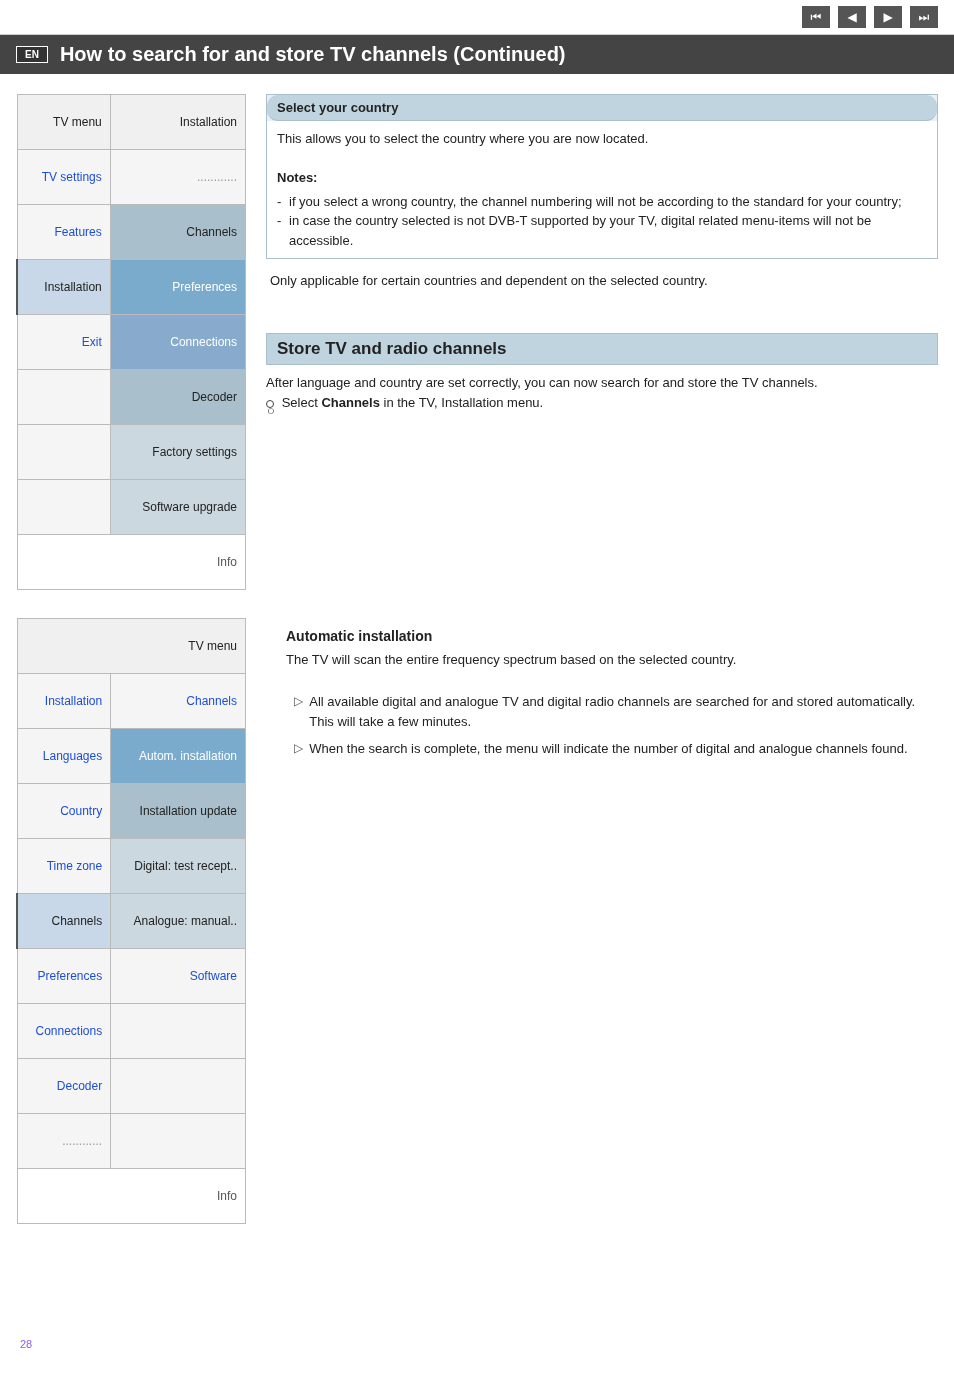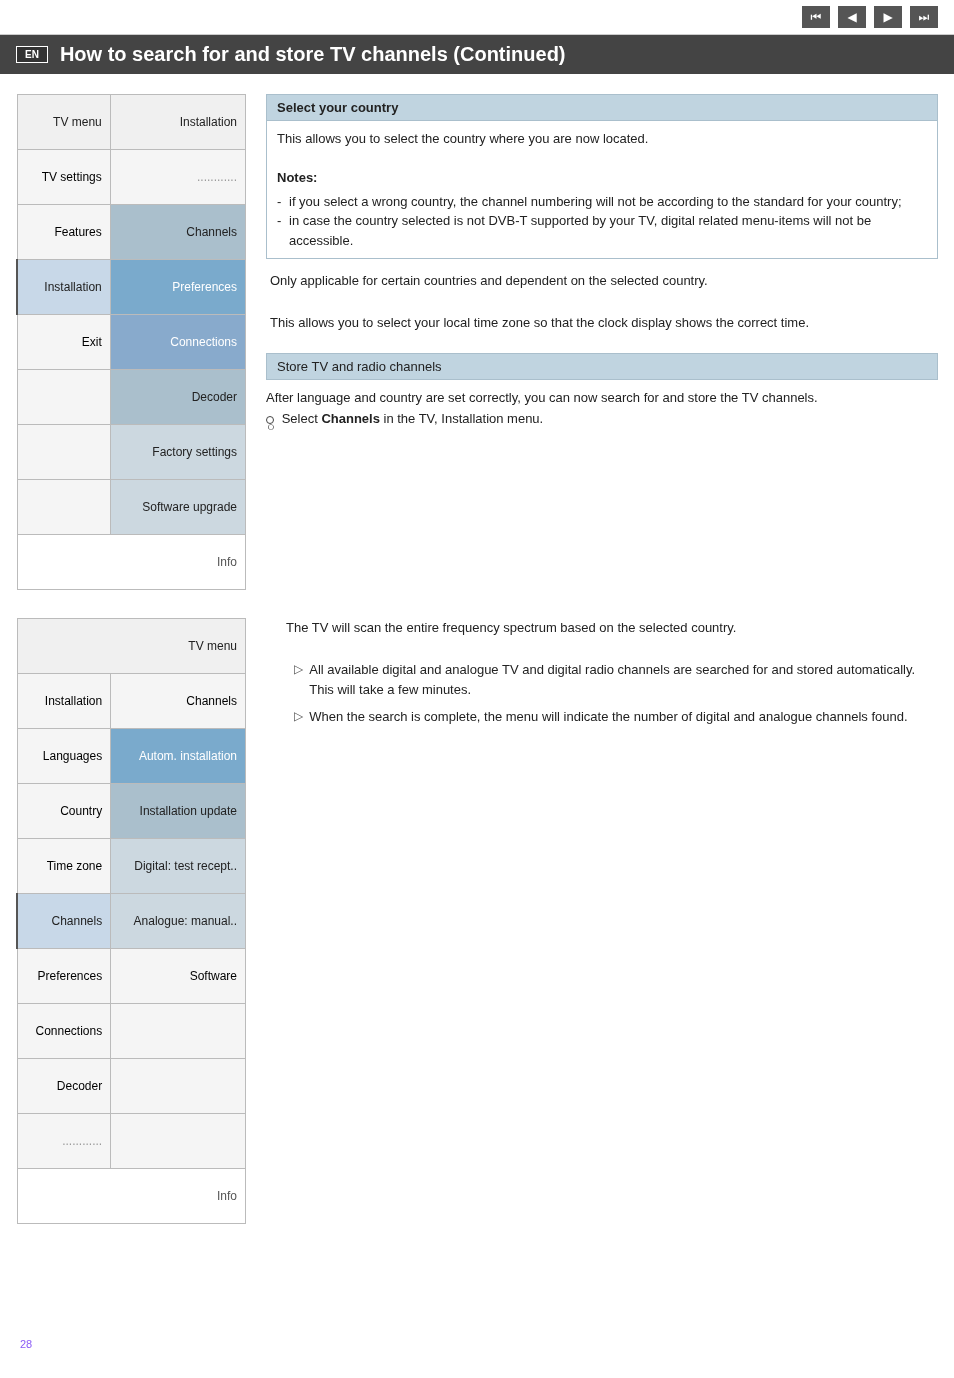--- a/index.html
+++ b/index.html
@@ -75,21 +75,21 @@
       height: fit-content;
     }
     .menu-table td {
       border: 1px solid #bbb;
       padding: 20px 8px;
       white-space: nowrap;
       text-align: right;
     }
     .menu-table .col-label {
       background: #f5f5f5;
-      color: #000000;
+      color: #1d4ed8;
     }
     .menu-table .col-selected {
       background: #c8d8e8;
       color: #222;
     }
     .menu-table .col-highlighted {
       background: #7aaacc;
       color: #fff;
     }
     .menu-table .col-dark {
@@ -125,20 +125,21 @@
       border: 1px solid #aabfcc;
       background: #e8f0f5;
       margin-bottom: 12px;
     }
     .section-box-title {
       background: #c0d4e0;
       padding: 5px 10px;
       font-weight: bold;
       font-size: 13px;
       border-bottom: 1px solid #aabfcc;
+      border-radius: 11px;
     }
     .section-box-body {
       padding: 8px 10px;
       font-size: 13px;
       line-height: 1.5;
       background: #fff;
     }
     .section-box-body .notes-label {
       font-weight: bold;
     }
@@ -185,22 +186,22 @@
     }
 
     
     .store-section {
       margin-top: 20px;
     }
     .store-title {
       background: #c0d4e0;
       border: 1px solid #aabfcc;
       padding: 5px 10px;
-      font-weight: normal;
-      font-size: 13px;
+      font-weight: bold;
+      font-size: 17px;
       margin-bottom: 8px;
     }
     .store-body {
       font-size: 13px;
       line-height: 1.6;
     }
     .store-body .bullet-circle {
       display: inline-block;
       width: 8px;
       height: 8px;
@@ -321,21 +322,20 @@
           <li>if you select a wrong country, the channel numbering will not be according to the standard for your country;</li>
           <li>in case the country selected is not DVB-T supported by your TV, digital related menu-items will not be accessible.</li>
         </ul>
       </div>
     </div>
 
     <div class="timezone-section">
       <div class="timezone-body">
         <p>Only applicable for certain countries and dependent on the selected country.</p>
         <br>
-        <p>This allows you to select your local time zone so that the clock display shows the correct time.</p>
       </div>
     </div>
 
     <div class="store-section">
       <div class="store-title">Store TV and radio channels</div>
       <div class="store-body">
         <p>After language and country are set correctly, you can now search for and store the TV channels.</p>
         <p>
           <span class="bullet-circle">○</span>
           <span>Select </span><span class="select-bold">Channels</span><span> in the TV, Installation menu.</span>
@@ -391,20 +391,21 @@
         <td class="col-label"></td>
       </tr>
       <tr class="info-row">
         <td colspan="2">Info</td>
       </tr>
     </tbody>
       </table>
   </div>
 
   <div class="right-content">
+    <div class="auto-install-title">Automatic installation</div>
     <div class="auto-install-body">
       <p>The TV will scan the entire frequency spectrum based on the selected country.</p>
       <br>
       <div class="arrow-item">
         <span class="arrow-sym">▷</span>
         <span>All available digital and analogue TV and digital radio channels are searched for and stored automatically. This will take a few minutes.</span>
       </div>
       <div class="arrow-item">
         <span class="arrow-sym">▷</span>
         <span>When the search is complete, the menu will indicate the number of digital and analogue channels found.</span>

